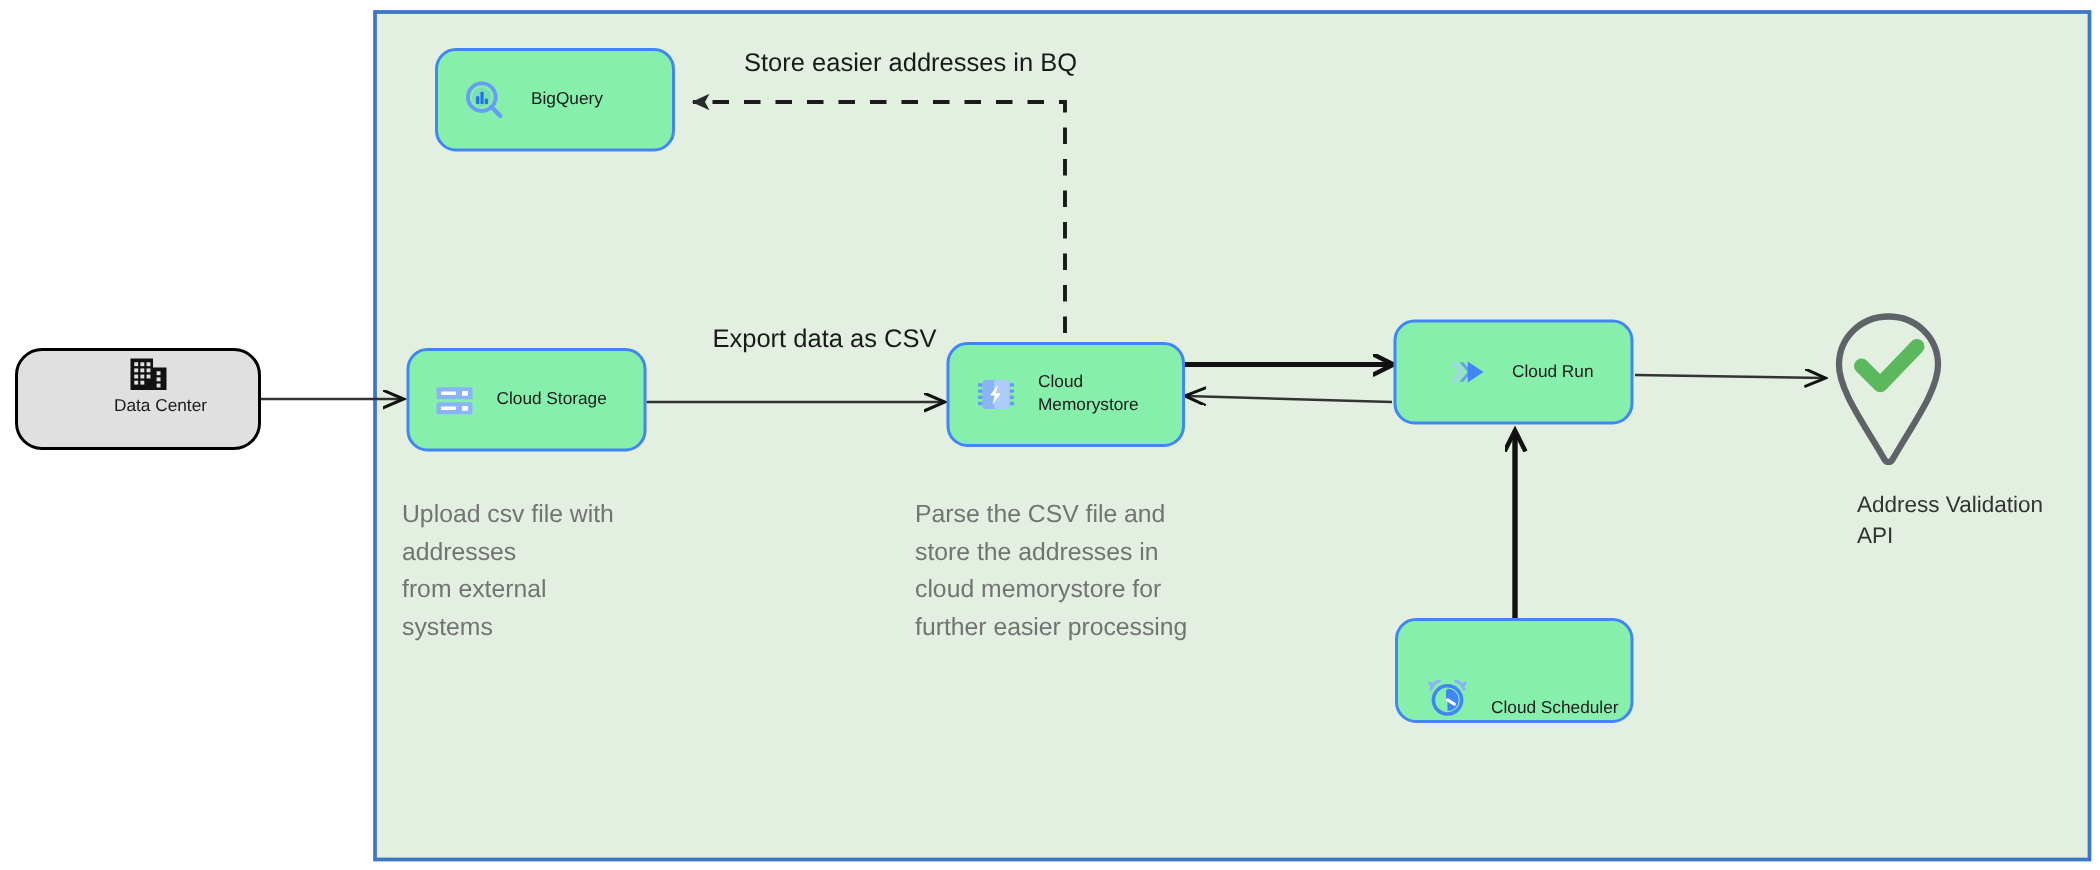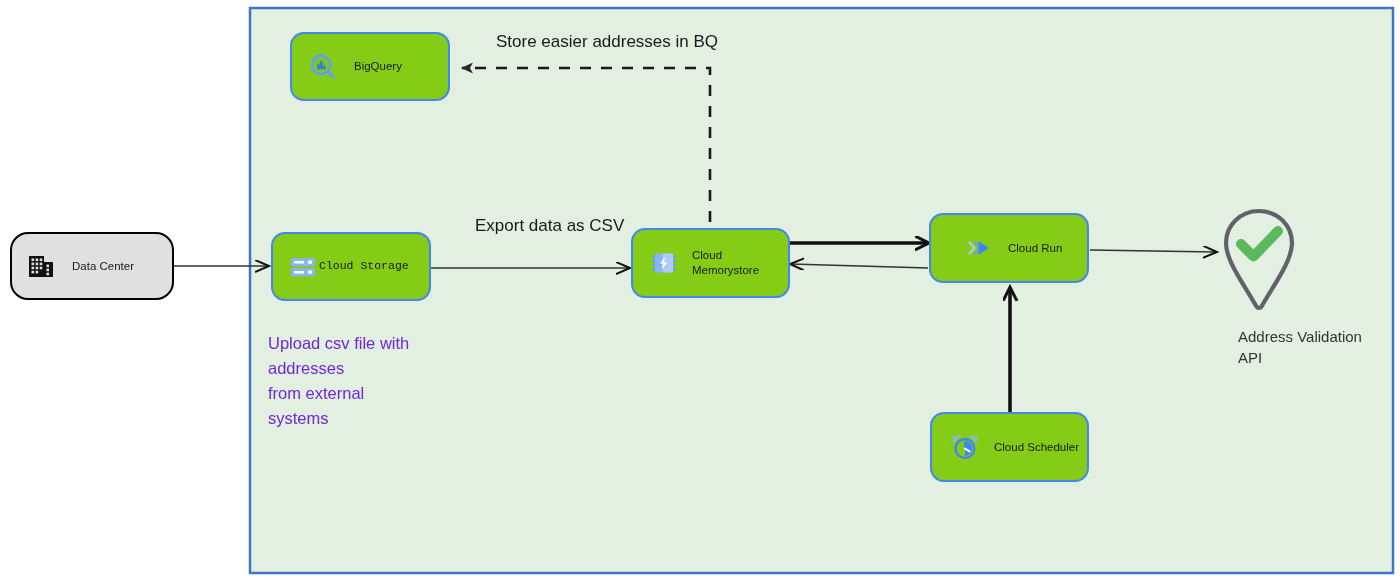--- a/index.html
+++ b/index.html
@@ -27,21 +27,21 @@
     pointer-events: none;
   }
   .node {
     position: absolute;
     box-sizing: border-box;
     display: flex;
     align-items: center;
     border-radius: 12px;
   }
   .node-gcp {
-    background: #84cc16;
+    background: #86efac;
     border: 2px solid #4285f4;
     border-radius: 14px;
   }
   .node-onprem {
     background: #e0e0e0;
     border: 2.5px solid #000000;
     border-radius: 18px;
   }
   .node-icon {
     flex: 0 0 auto;
@@ -51,21 +51,21 @@
   }
   .node-label {
     font-size: 11.5px;
     color: #1a1a1a;
     line-height: 1.28;
     white-space: pre-line;
   }
   .anno {
     position: absolute;
     font-size: 16.5px;
-    color: #6d28d9;
+    color: #737373;
     line-height: 1.52;
     white-space: pre-line;
   }
   .edge-label {
     position: absolute;
     font-size: 17px;
     color: #1a1a1a;
     white-space: pre;
   }
   .api-caption {
@@ -120,21 +120,21 @@
 
     <g>
       <line x1="1010" y1="413" x2="1010" y2="288" stroke="#111111" stroke-width="3.6" marker-end="url(#ah-thick)"></line>
     </g>
 
     <g>
       <path d="M710,222 L710,68 L462,68" fill="none" stroke="#1a1a1a" stroke-width="2.6" stroke-dasharray="11 10" marker-end="url(#ah-solid)"></path>
     </g>
   </svg>
 
-  <div class="node node-onprem" style="left:10px; top:232px; width:164px; height:68px; padding-left:14px;">
+  <div class="node node-onprem" style="left:10px; top:232px; width:164px; height:68px; padding-left:14px;flex-direction:column;">
     <span class="node-icon" style="width:30px;height:30px;">
       <svg viewBox="0 0 30 30" width="30" height="30">
         <rect x="3" y="5" width="15" height="21" fill="#111111"></rect>
         <rect x="18" y="11" width="9" height="15" fill="#111111"></rect>
         <g fill="#e0e0e0">
           <rect x="5.5" y="7.5" width="2.6" height="2.6"></rect>
           <rect x="9.6" y="7.5" width="2.6" height="2.6"></rect>
           <rect x="13.7" y="7.5" width="2.6" height="2.6"></rect>
           <rect x="5.5" y="11.6" width="2.6" height="2.6"></rect>
           <rect x="9.6" y="11.6" width="2.6" height="2.6"></rect>
@@ -173,21 +173,21 @@
     <span class="node-icon" style="width:28px;height:28px;">
       <svg viewBox="0 0 28 28" width="28" height="28">
         <rect x="2" y="5.2" width="24" height="8" rx="1" fill="#8ab4f8"></rect>
         <rect x="2" y="15.2" width="24" height="8" rx="1" fill="#8ab4f8"></rect>
         <rect x="5" y="8.0" width="10" height="2.4" rx="0.6" fill="#ffffff"></rect>
         <rect x="5" y="18.0" width="10" height="2.4" rx="0.6" fill="#ffffff"></rect>
         <rect x="19" y="7.6" width="4" height="3.2" rx="0.6" fill="#ffffff"></rect>
         <rect x="19" y="17.6" width="4" height="3.2" rx="0.6" fill="#ffffff"></rect>
       </svg>
     </span>
-    <span class="node-label" style="margin-left:2px;font-family:Liberation Mono, monospace;">Cloud Storage</span>
+    <span class="node-label" style="margin-left:14px;">Cloud Storage</span>
   </div>
 
   <div class="node node-gcp" style="left:631px; top:228px; width:159px; height:70px; padding-left:16px;">
     <span class="node-icon" style="width:30px;height:30px;">
       <svg viewBox="0 0 30 30" width="30" height="30">
         <g fill="#669df6">
           <rect x="3.0" y="7.5" width="3.2" height="2.3" rx="0.5"></rect>
           <rect x="3.0" y="11.6" width="3.2" height="2.3" rx="0.5"></rect>
           <rect x="3.0" y="15.7" width="3.2" height="2.3" rx="0.5"></rect>
           <rect x="3.0" y="19.8" width="3.2" height="2.3" rx="0.5"></rect>
@@ -209,21 +209,21 @@
     <span class="node-icon" style="width:32px;height:32px;">
       <svg viewBox="0 0 32 32" width="32" height="32">
         <path d="M5.5,9.5 L11.0,16 L5.5,22.5 L8.0,22.5 L13.5,16 L8.0,9.5 Z" fill="#aecbfa"></path>
         <path d="M11.0,9.5 L16.5,16 L11.0,22.5 L13.5,22.5 L19.0,16 L13.5,9.5 Z" fill="#669df6"></path>
         <path d="M16.5,9.0 L27.0,16 L16.5,23.0 Z" fill="#4285f4"></path>
       </svg>
     </span>
     <span class="node-label" style="margin-left:14px;">Cloud Run</span>
   </div>
 
-  <div class="node node-gcp" style="left:930px; top:412px; width:159px; height:70px; padding-left:18px;">
+  <div class="node node-gcp" style="left:930px; top:412px; width:159px; height:70px; padding-left:18px;align-items:flex-end;">
     <span class="node-icon" style="width:30px;height:30px;">
       <svg viewBox="0 0 30 30" width="30" height="30">
         <path d="M5.2,7.4 L3.2,5.4 M24.8,7.4 L26.8,5.4" stroke="#8ab4f8" stroke-width="2.2" stroke-linecap="round" fill="none"></path>
         <path d="M4.0,9.6 A7.6,7.6 0 0 1 9.6,4.0" stroke="#8ab4f8" stroke-width="2" fill="none" stroke-linecap="round"></path>
         <path d="M26.0,9.6 A7.6,7.6 0 0 0 20.4,4.0" stroke="#8ab4f8" stroke-width="2" fill="none" stroke-linecap="round"></path>
         <circle cx="15" cy="16.6" r="9.4" fill="none" stroke="#4285f4" stroke-width="2.4"></circle>
         <path d="M15,9.2 A7.4,7.4 0 0 1 15,24.0 Z" fill="#4285f4"></path>
         <line x1="15" y1="16.6" x2="15" y2="10.6" stroke="#4285f4" stroke-width="2" stroke-linecap="round"></line>
         <line x1="15" y1="16.6" x2="19.6" y2="19.4" stroke="#ffffff" stroke-width="2" stroke-linecap="round"></line>
       </svg>
@@ -243,15 +243,19 @@
 
   <div class="edge-label" style="left:496px; top:32px;">Store easier addresses in BQ</div>
 
   <div class="edge-label" style="left:455px; top:216px;margin-left:20px;">Export data as CSV</div>
 
   <div class="anno" style="left:268px; top:331px; width:300px;">Upload csv file with
 addresses
 from external
 systems</div>
 
+  <div class="anno" style="left:610px; top:331px; width:310px;">Parse the CSV file and
+store the addresses in
+cloud  memorystore for
+further easier processing</div>
 
 
 </div>
 
 </body></html>

